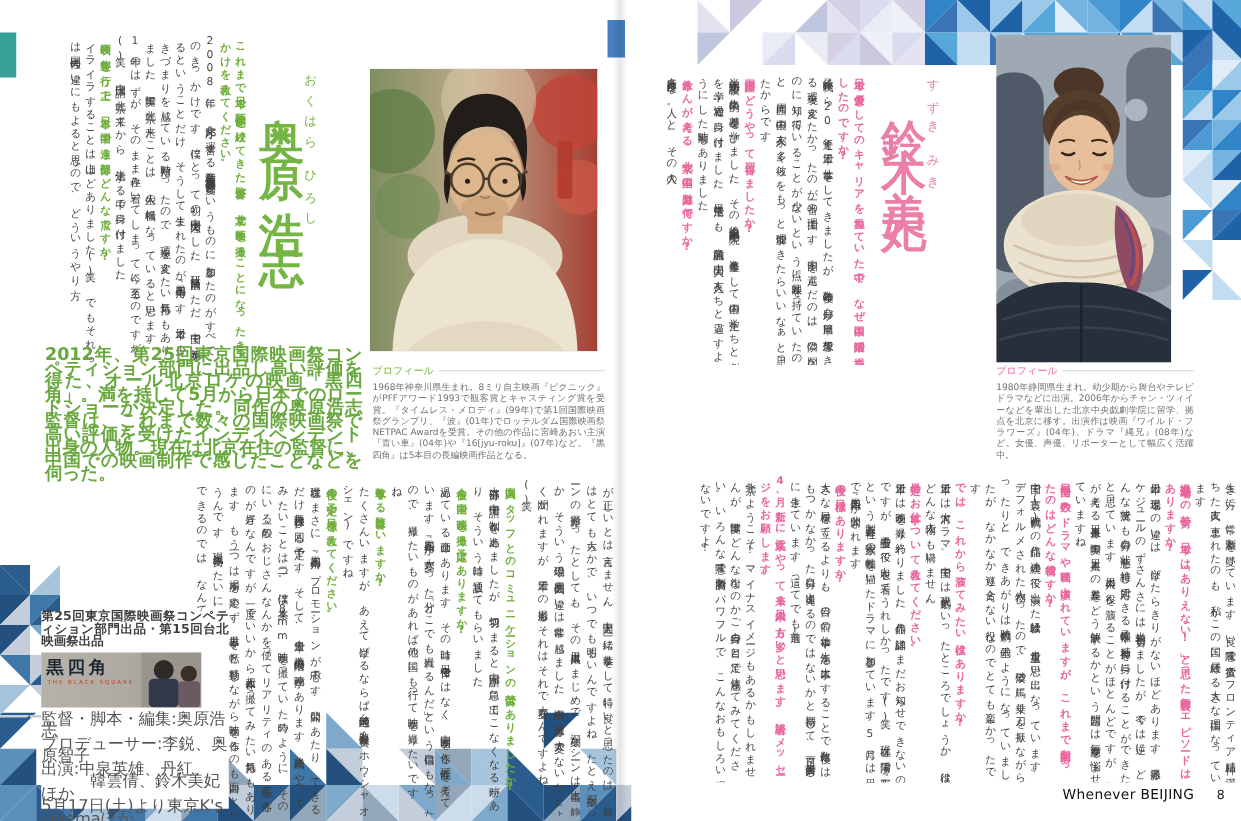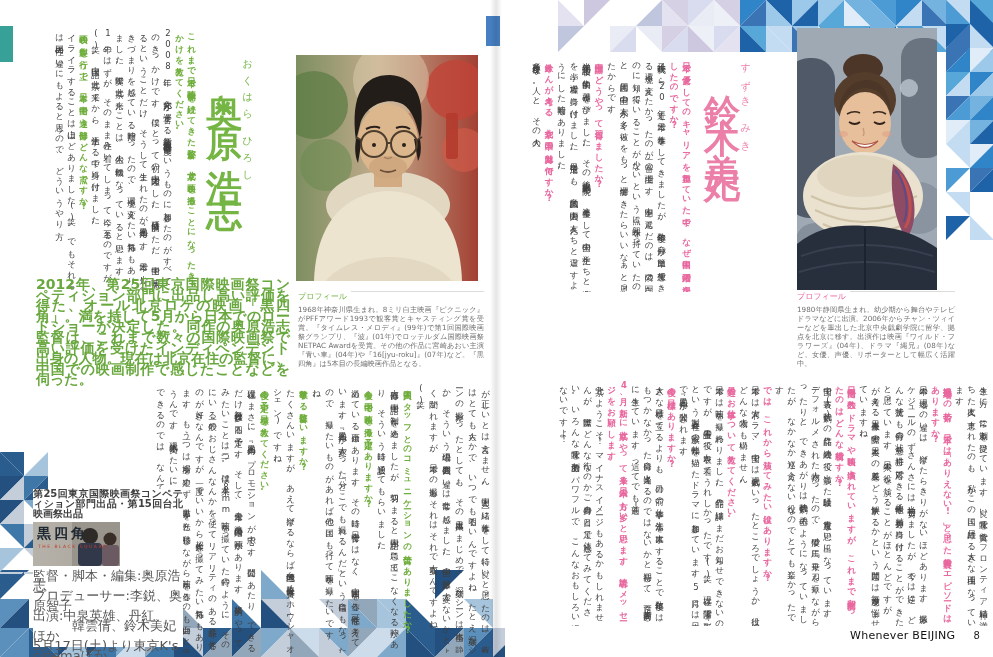--- a/index.html
+++ b/index.html
@@ -34,39 +34,39 @@
   .name-pink{color:#ec7fa8;left:700px;top:56px;height:238px;}
   .name-block ruby + ruby{margin-top:12px;}
 
   
   .lead{position:absolute;font-weight:600;text-align:justify;}
   .lead-green{left:36px;top:279px;width:254px;height:64px;font-size:14px;line-height:10.6px;color:#69a83e;}
   .lead-pink{left:507px;top:291px;width:286px;height:62px;font-size:9.5px;line-height:12px;color:#e8679e;}
 
   
   .profile{position:absolute;}
-  .profile .plabel-row{display:flex;gap:4px;margin-bottom:3px;}
+  .profile .plabel-row{display:flex;align-items:center;gap:4px;margin-bottom:3px;}
   .profile .plabel{font-size:8px;white-space:nowrap;}
   .profile .pline{flex:1;border-top:1px solid #dcdcdc;height:0;}
   .profile .pbody{font-size:7.2px;line-height:9px;color:#707070;text-align:justify;}
   .profile-left{left:298px;top:291px;width:186px;}
   .profile-left .plabel{color:#74b544;}
   .profile-right{left:797px;top:291px;width:158px;}
   .profile-right .plabel{color:#e8679e;}
 
   
   .photo{position:absolute;overflow:hidden;background:#ccc;}
   .photo-man{left:296px;top:55px;width:182px;height:226px;}
   .photo-woman{left:797px;top:28px;width:140px;height:262px;}
   .photo svg{display:block;}
 
   
   .film-box{position:absolute;left:33px;top:489px;width:150px;height:158px;background:#fff;z-index:3;}
   .film-note{font-size:10px;font-weight:bold;color:#3f3f3f;line-height:9.8px;text-align:justify;}
-  .poster{position:relative;width:87px;height:44px;margin-top:4px;background:linear-gradient(90deg,#b6b2a9 0%,#aeaaa1 55%,#95918a 100%);overflow:hidden;}
+  .poster{position:relative;width:128px;height:44px;margin-top:4px;background:linear-gradient(90deg,#b6b2a9 0%,#aeaaa1 55%,#95918a 100%);overflow:hidden;}
   .poster-title{position:absolute;left:4px;top:3px;font-size:14px;font-weight:bold;letter-spacing:3px;color:#1e2832;}
   .poster-sub{position:absolute;left:5px;top:22px;font-size:4.5px;letter-spacing:1.5px;color:#c23b2e;}
   .poster svg{position:absolute;right:0;top:0;}
   .credits{margin-top:5px;font-size:13px;line-height:10px;color:#555;}
 
   
   .footer{position:absolute;left:850px;top:629px;display:flex;align-items:baseline;gap:18px;z-index:2;}
   .footer .brand{font-size:11px;font-weight:normal;color:#111;letter-spacing:0.3px;}
   .footer .pagenum{font-size:10px;color:#222;}
 

